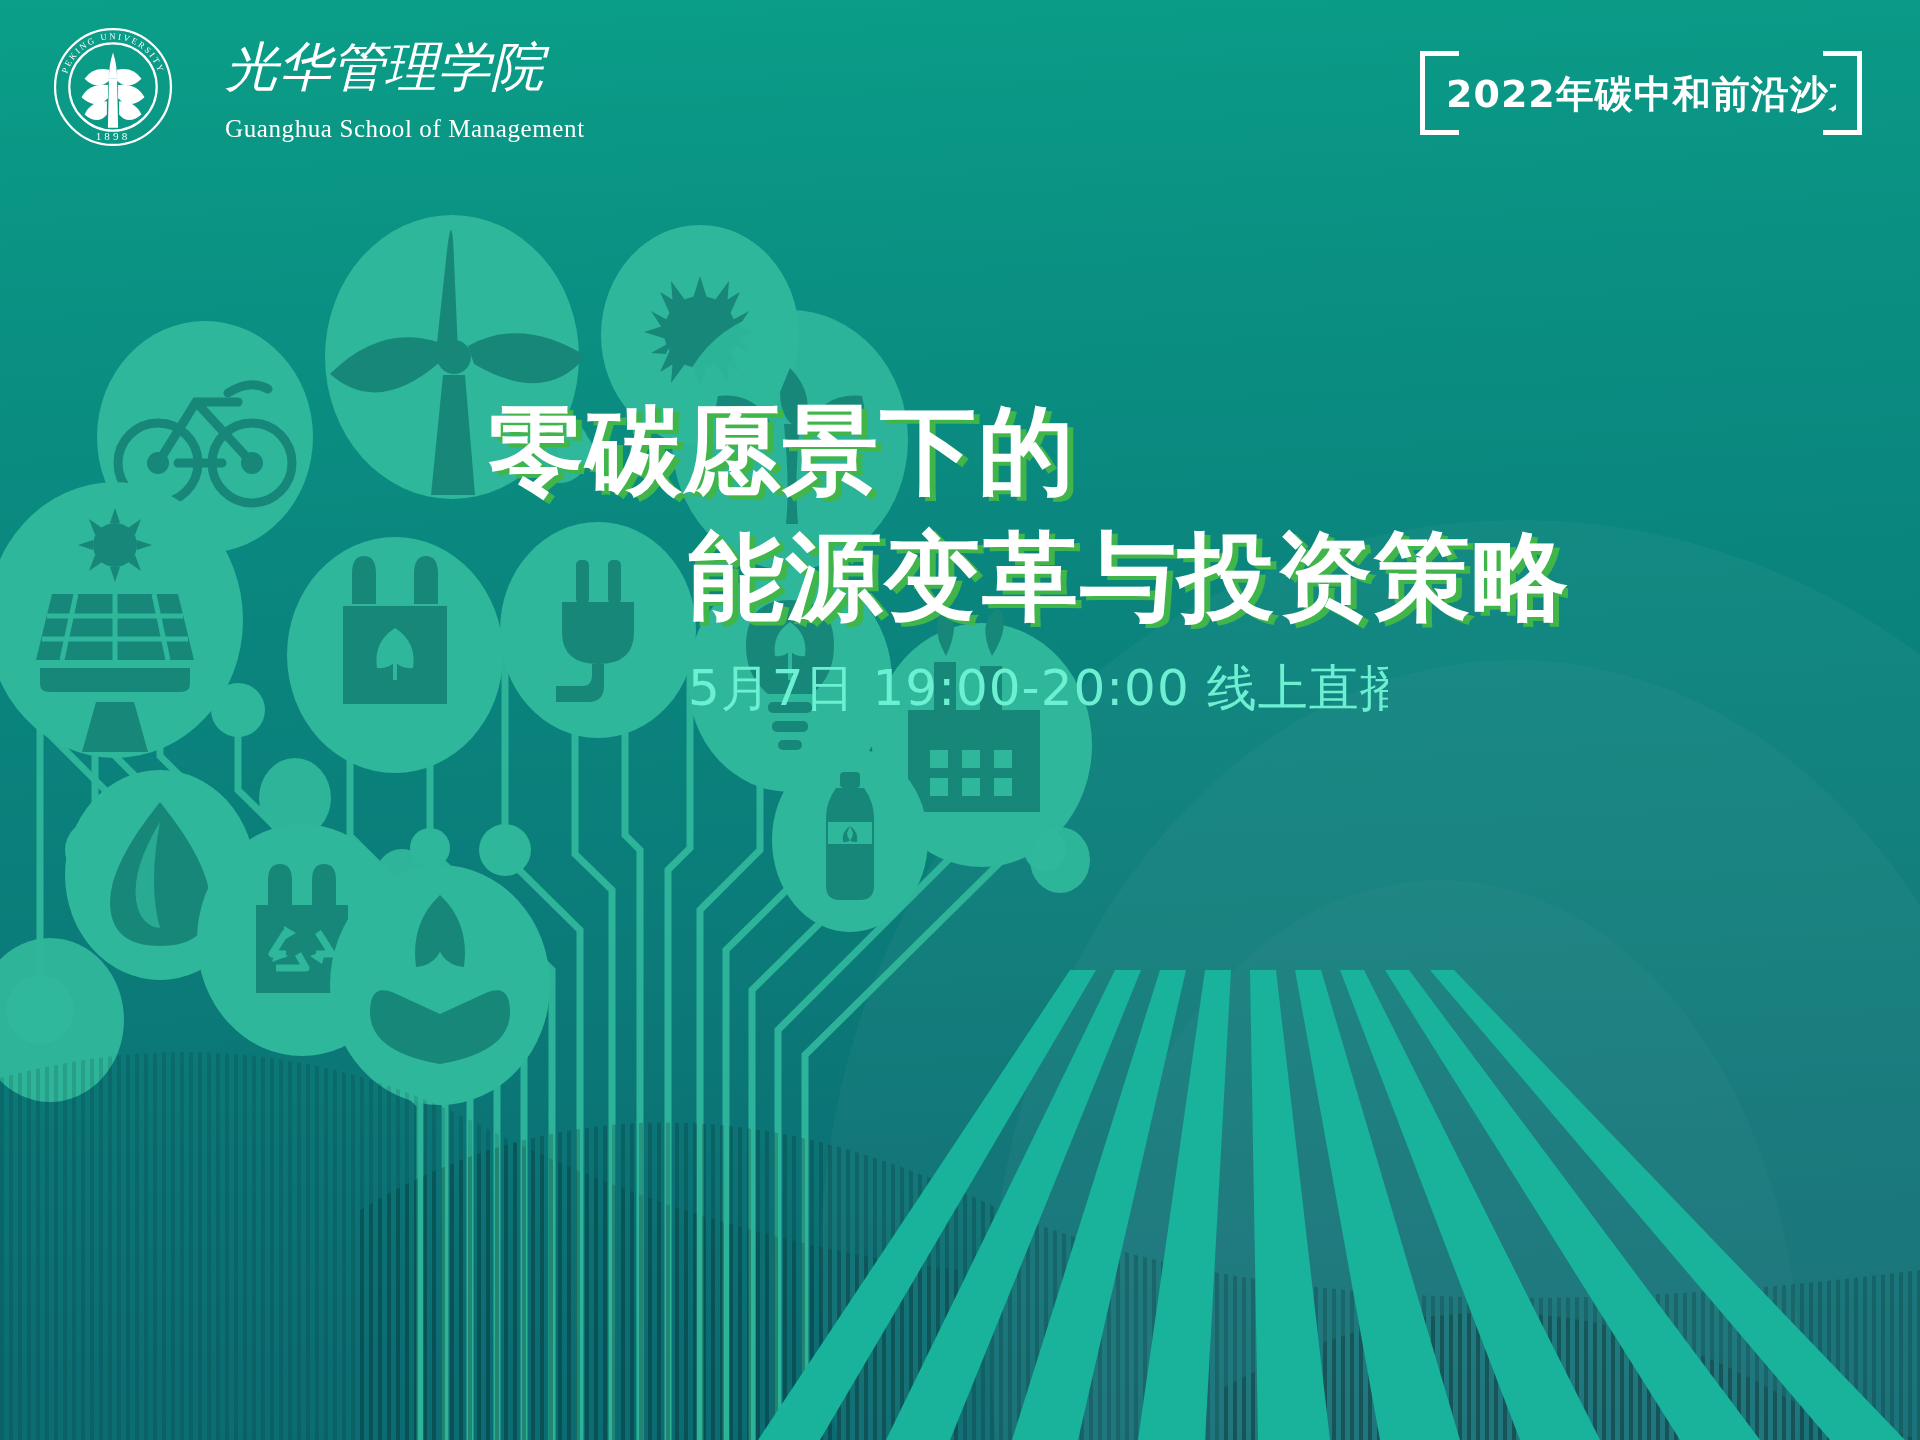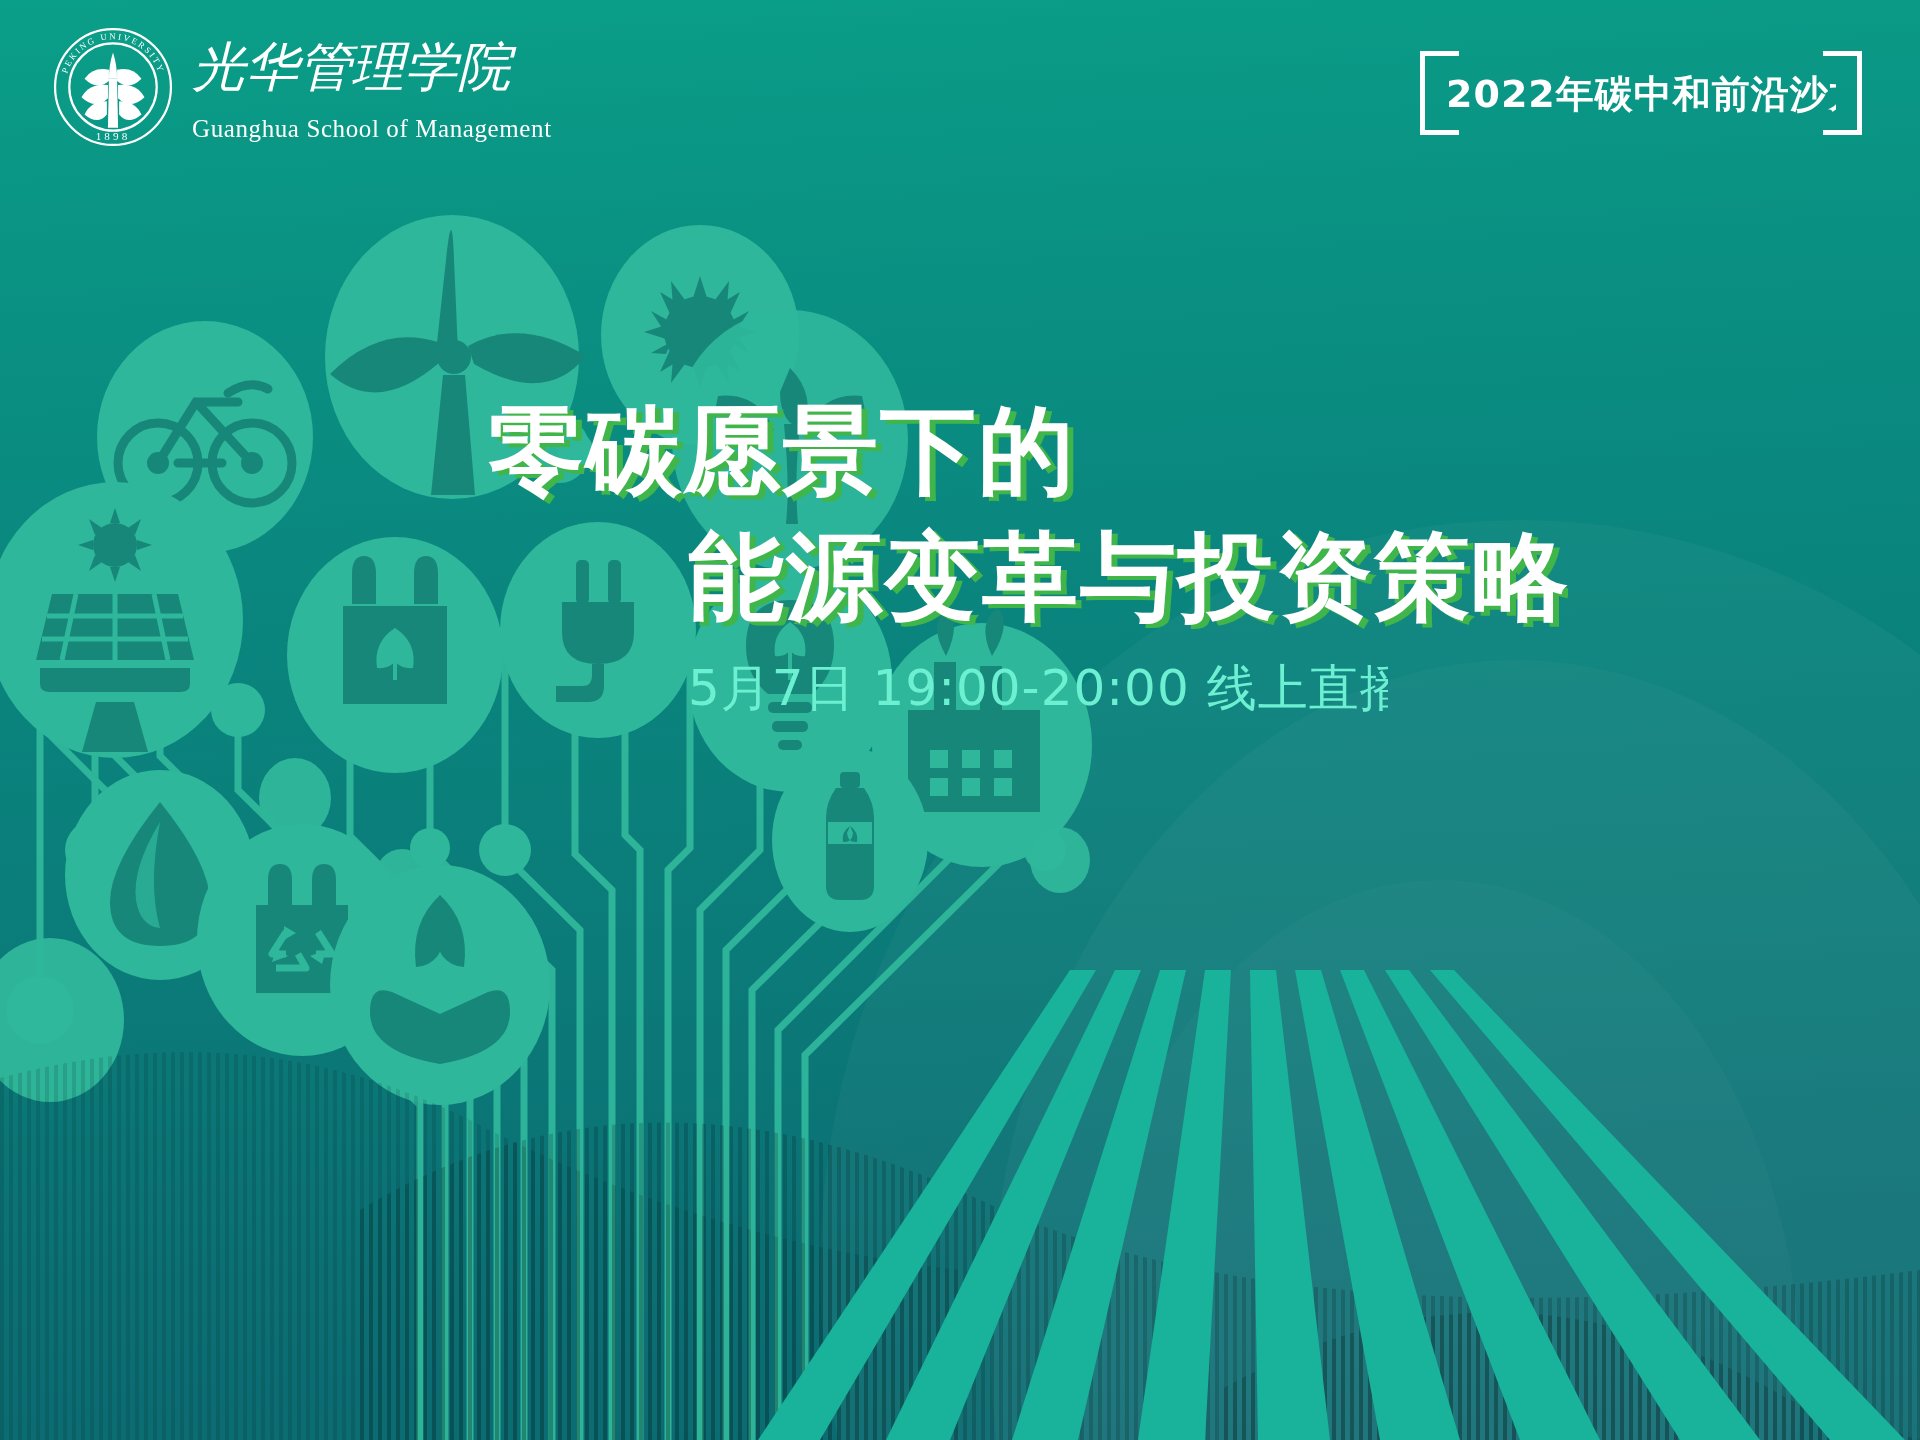--- a/index.html
+++ b/index.html
@@ -26,21 +26,21 @@
                background:rgba(255,255,255,0.030); }
   .bg-arc.a3 { width:720px;  height:1000px; right:120px;  top:880px;
                background:rgba(255,255,255,0.022); }
 
   
   .header { position:absolute; top:0; left:0; width:1920px; height:170px; }
 
   .logo-pku { position:absolute; left:52px; top:26px;
               display:flex; align-items:center; gap:18px; }
   .pku-seal { width:122px; height:122px; flex:0 0 auto; }
-  .pku-words { display:flex; flex-direction:column; gap:15px; }
+  .pku-words { display:flex; flex-direction:column; gap:15px;margin-left:33px; }
   .pku-cn { height:68px; }
   .pku-en { font-family:"Liberation Serif","DejaVu Serif",serif;
             color:#fff; font-size:25px; letter-spacing:.6px; white-space:nowrap; }
 
   .logo-cicc { position:absolute; left:498px; top:38px;
                display:flex; align-items:center; gap:14px; }
   .cicc-mark { width:96px; height:96px; flex:0 0 auto; }
   .cicc-words { display:flex; flex-direction:column; gap:1px; }
   .cicc-cn { height:52px; }
   .cicc-en { color:#fff; font-size:28px; font-weight:bold;

